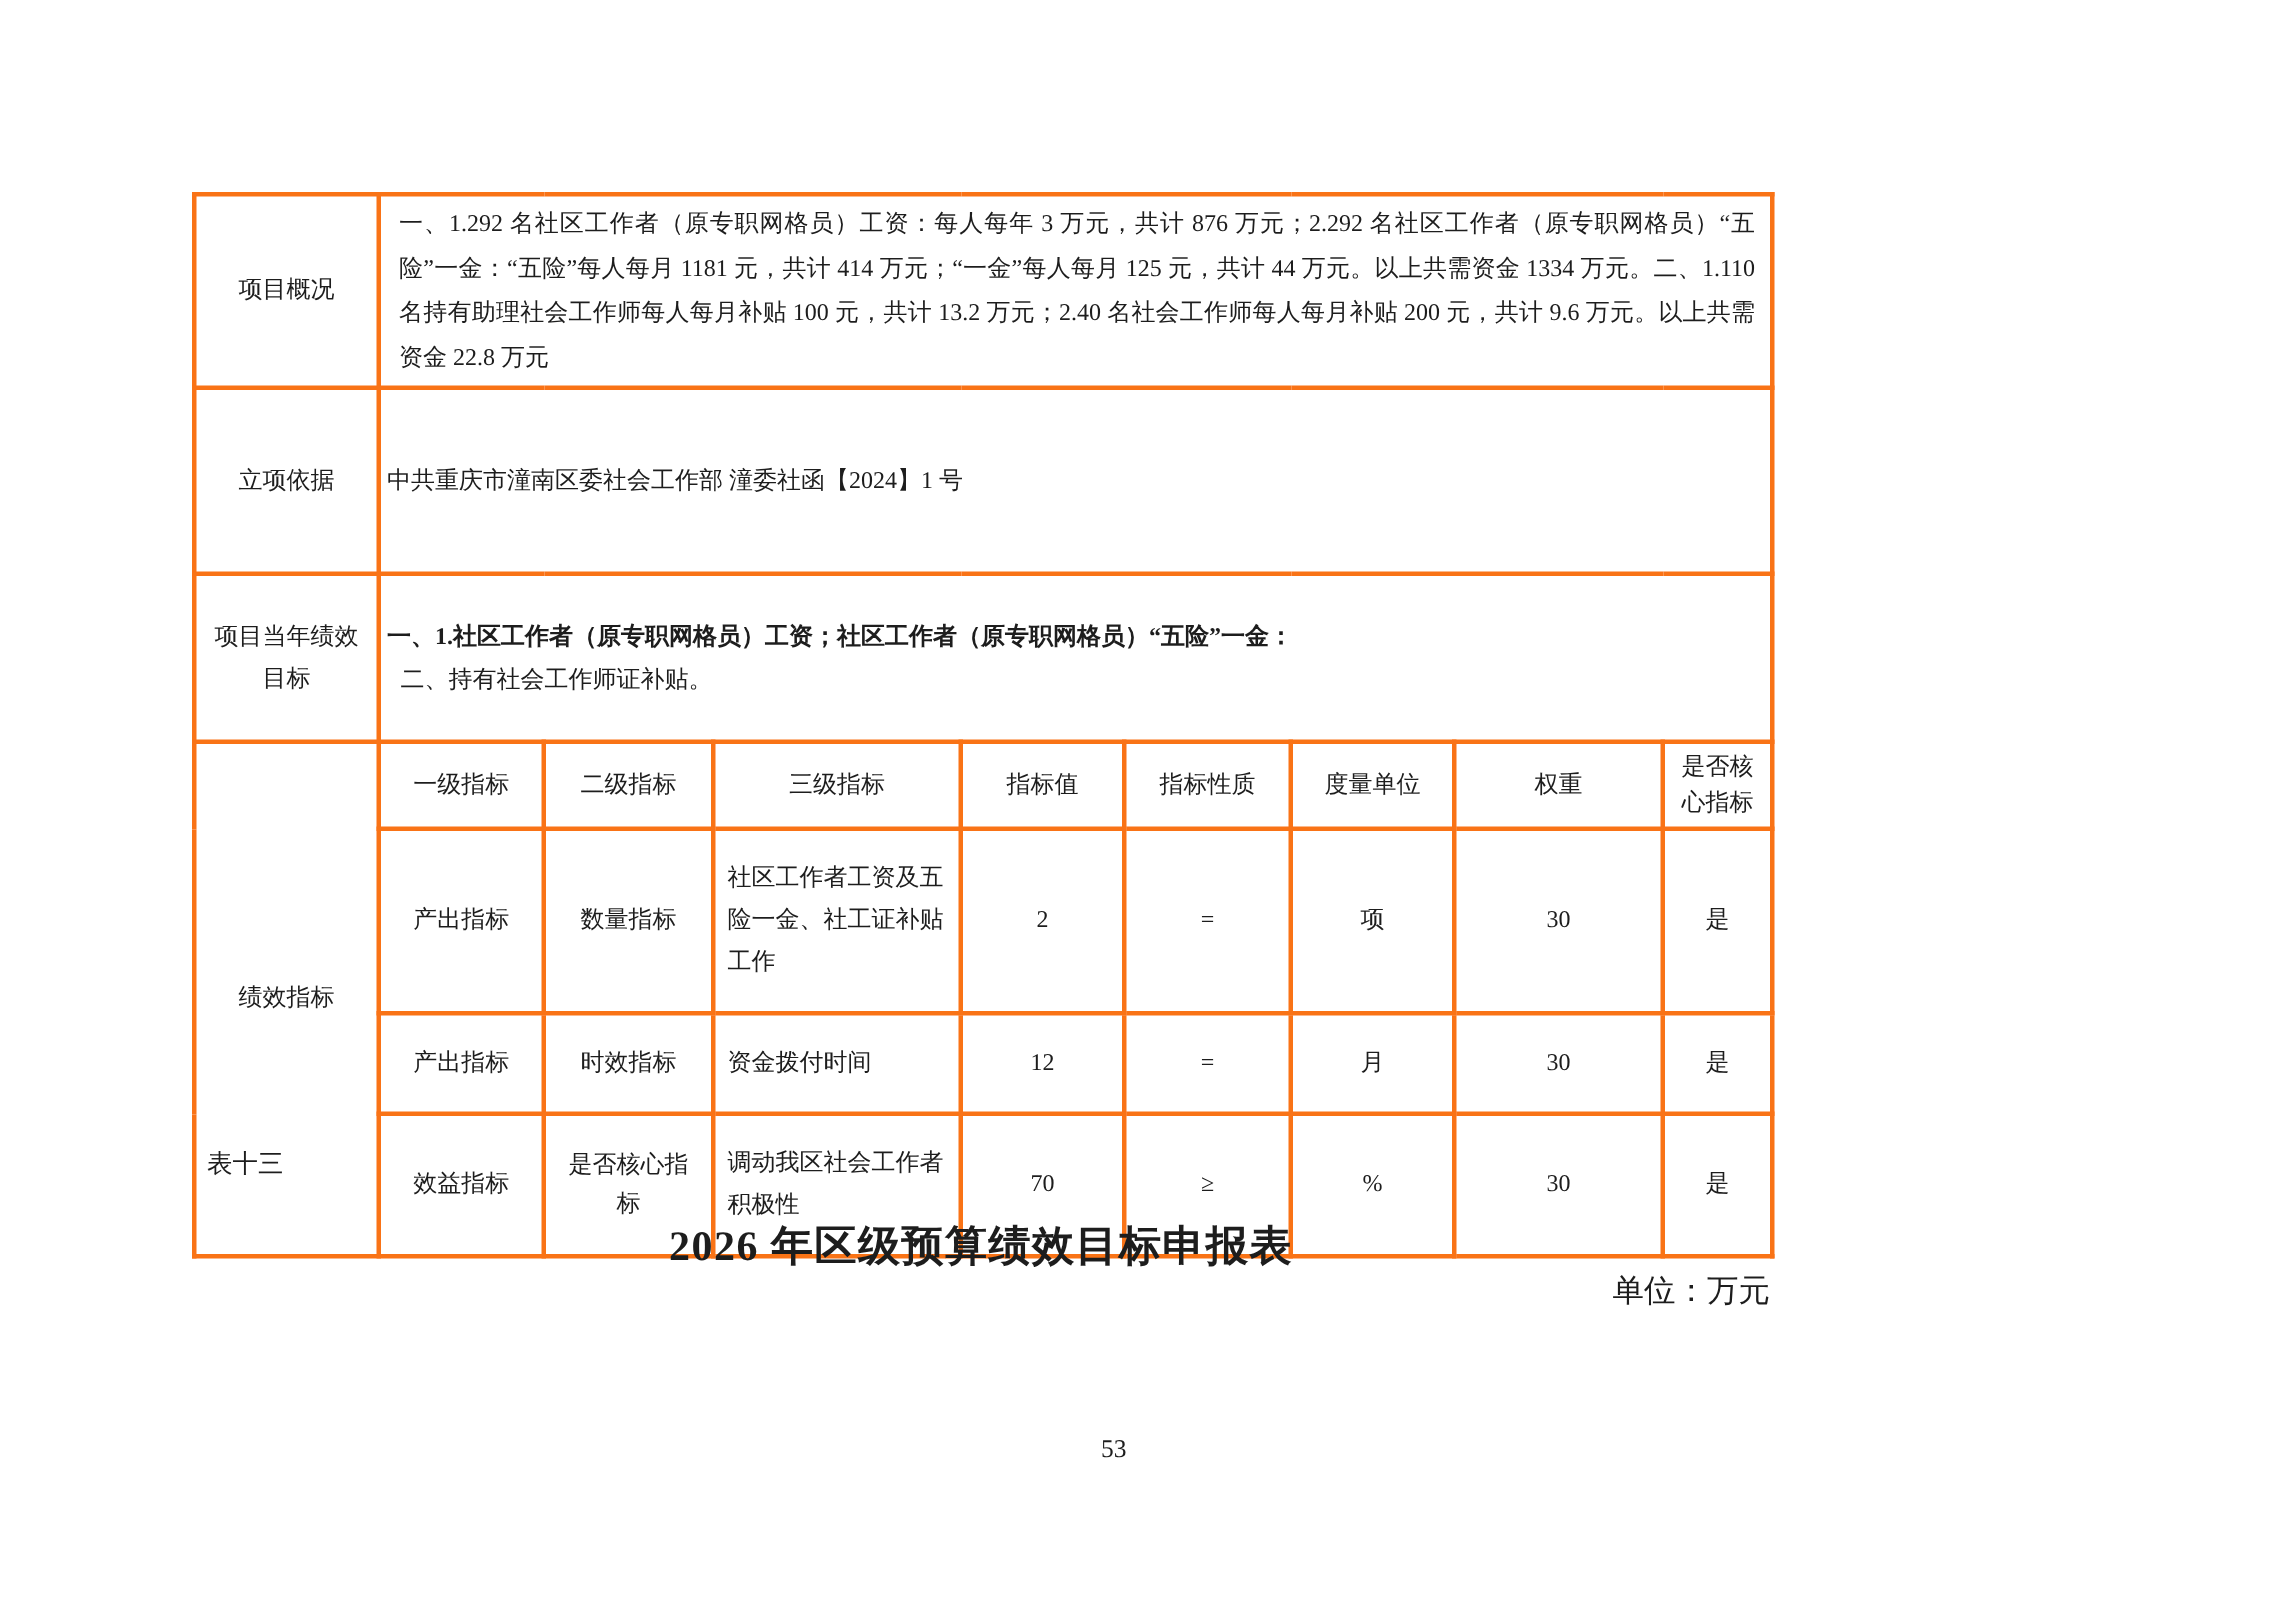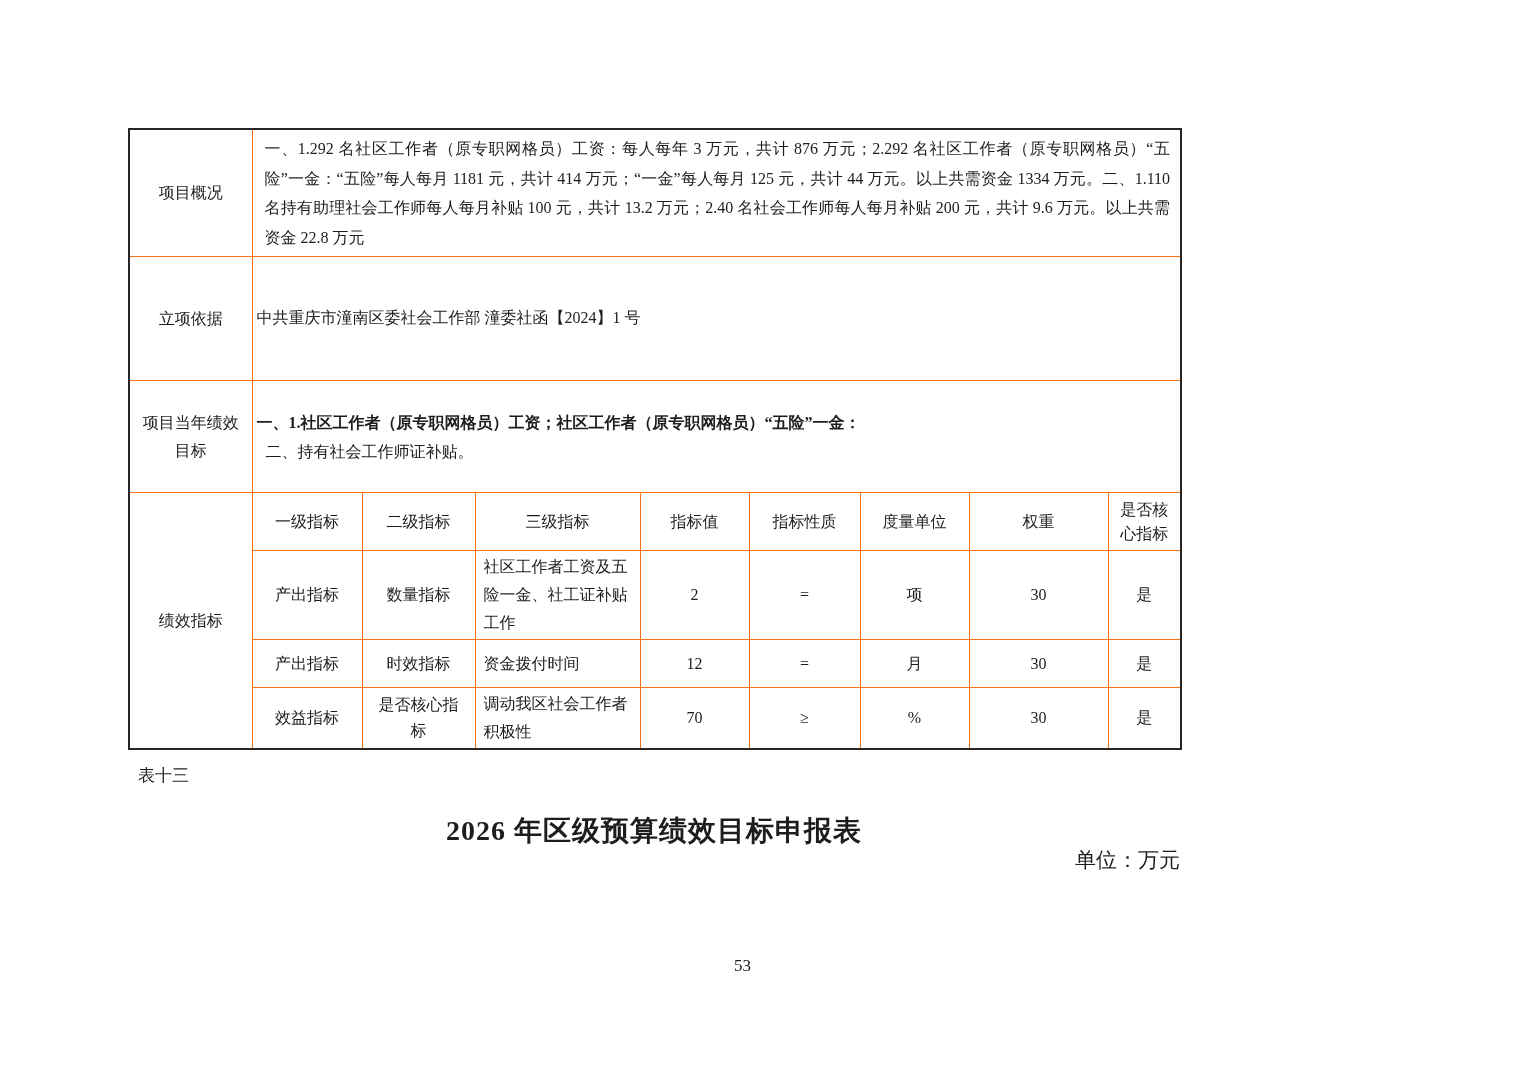--- a/index.html
+++ b/index.html
@@ -16,21 +16,21 @@
     position: absolute;
     left: 128px;
     top: 128px;
     width: 1052px;
     border-collapse: collapse;
     table-layout: fixed;
     border: 2px solid #262626;
     font-size: 16px;
   }
   table.doc-table td {
-    border: 1px solid #f97316;
+    border: 3px solid #f97316;
     vertical-align: middle;
     word-break: break-all;
   }
   td.lbl {
     text-align: center;
     padding: 0 8px;
     line-height: 28px;
   }
   td.content { padding: 4px 4px; }
   td.para {
@@ -38,21 +38,21 @@
     text-align: justify;
     vertical-align: middle;
     padding: 4px 10px 4px 12px;
   }
   td.hdr {
     text-align: center;
     padding: 0 10px;
     line-height: 24px;
   }
   td.cell-c { text-align: center; padding: 0 10px; line-height: 26px; }
-  td.cell-l { text-align: left; padding: 2px 8px; line-height: 28px; font-family: Liberation Serif, serif; }
+  td.cell-l { text-align: left; padding: 18px 8px; line-height: 28px; font-family: Liberation Serif, serif; }
   .goal-line1 { line-height: 29px; font-weight: bold; }
   .goal-line2 { line-height: 29px; padding-left: 9px; font-family: Liberation Serif, serif; }
   .caption {
     position: absolute;
     left: 138px;
     top: 764px;
     font-size: 17px;
   }
   .doc-title {
     position: absolute;

